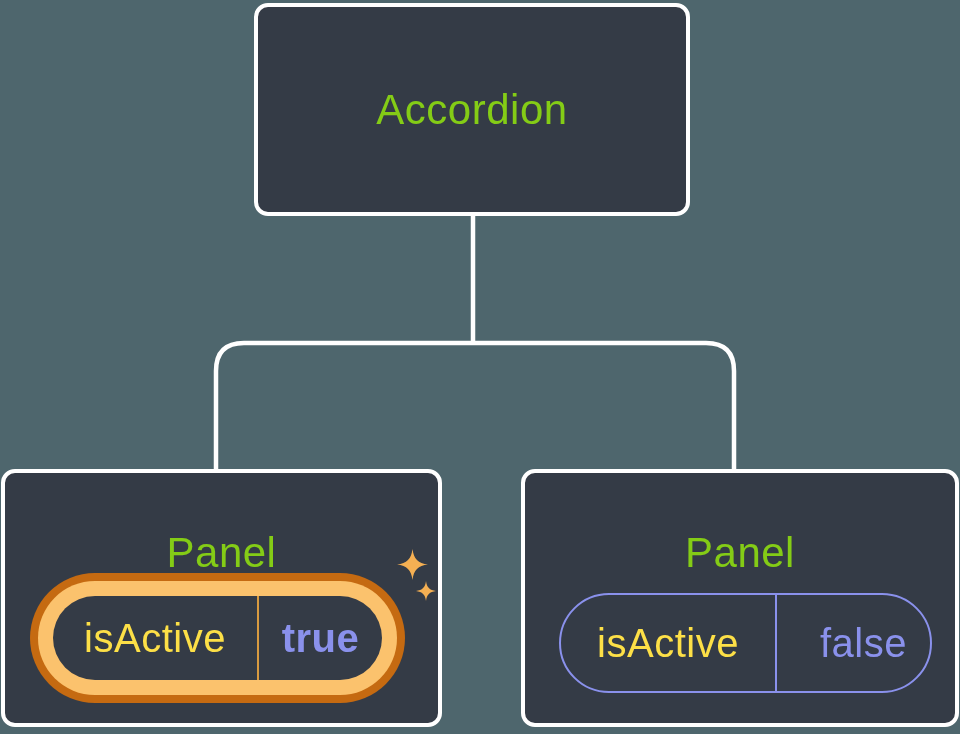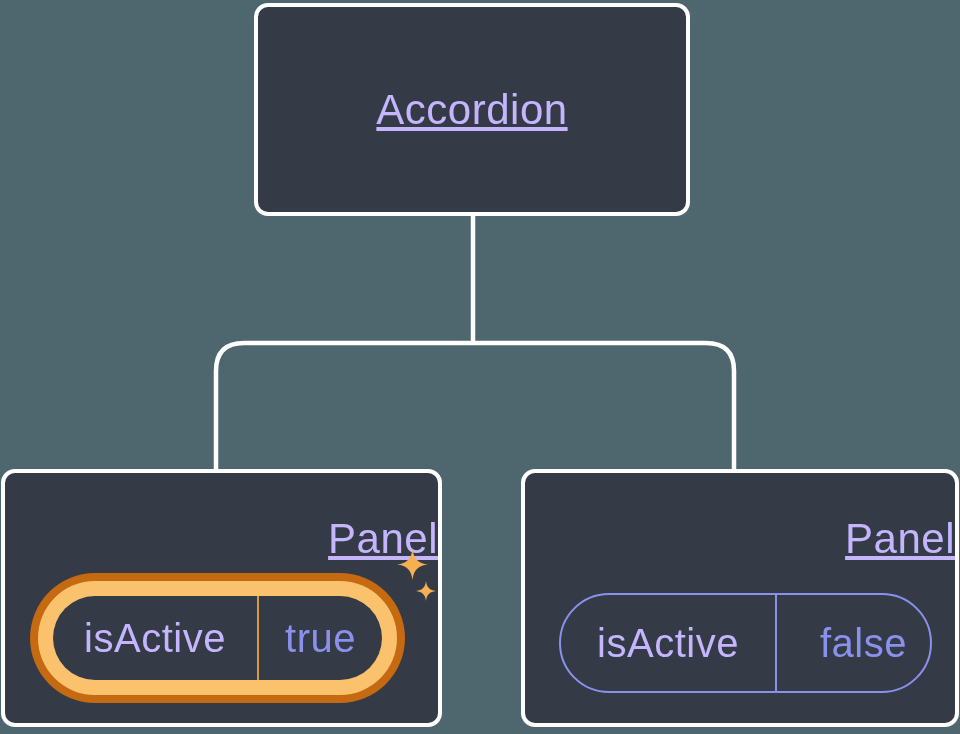--- a/index.html
+++ b/index.html
@@ -10,47 +10,47 @@
   }
   .connector-svg { position:absolute; left:0; top:0; }
   .node {
     position:absolute; background:#343b46;
     border:4px solid #ffffff; border-radius:14px;
     box-sizing:border-box;
   }
   .node-root { left:254px; top:3px; width:436px; height:213px;
     display:flex; align-items:center; justify-content:center; }
   .node-title {
-    color:#c4b5fd; font-size:42px; font-weight:500; letter-spacing:0.5px;text-decoration:underline;
+    color:#84cc16; font-size:42px; font-weight:500; letter-spacing:0.5px;
   }
   .node-panel-left { left:1px; top:469px; width:441px; height:258px; }
   .node-panel-right { left:521px; top:469px; width:438px; height:258px; }
-  .panel-title { position:absolute; left:0; top:42px; width:100%; text-align:right; }
+  .panel-title { position:absolute; left:0; top:56px; width:100%; text-align:center; }
 
   
   .pill-active { position:absolute; left:25px; top:100px; width:375px; height:130px;
     background:#c56a11; border-radius:65px; }
   .pill-active .gold { position:absolute; inset:8px; background:#fbc26d; border-radius:57px; }
   .pill-active .interior { position:absolute; inset:23px; background:#343b46;
     border-radius:42px; display:flex; align-items:stretch; overflow:hidden; }
   .pill-active .cell-key { width:204px; display:flex; align-items:center; justify-content:center; }
   .pill-active .cell-val { flex:1; display:flex; align-items:center; justify-content:center; }
   .pill-active .divider { width:2px; background:#d99b40; }
 
   
   .pill-inactive { position:absolute; left:34px; top:120px; width:373px; height:100px;
     border:2.5px solid #8a91ec; border-radius:50px; box-sizing:border-box;
     display:flex; align-items:stretch; overflow:hidden; }
   .pill-inactive .cell-key { width:214px; display:flex; align-items:center; justify-content:center; }
   .pill-inactive .cell-val { flex:1; display:flex; align-items:center; justify-content:center;padding-left:20px; }
   .pill-inactive .divider { width:2px; background:#8a91ec; }
 
-  .state-key { color:#c4b5fd; font-size:40px; letter-spacing:0.5px; }
+  .state-key { color:#fde047; font-size:40px; letter-spacing:0.5px; }
   .state-val { color:#8a91ec; font-size:40px; letter-spacing:0.5px; }
-  .state-val.bold { font-weight:400; }
+  .state-val.bold { font-weight:700; }
 
   .sparkle { position:absolute; }
   .sparkle-large { left:392px; top:76px; width:31px; height:31px; }
   .sparkle-small { left:411px; top:108px; width:20px; height:20px; }
 </style>
 </head>
 <body>
 
 <div class="canvas">
 

